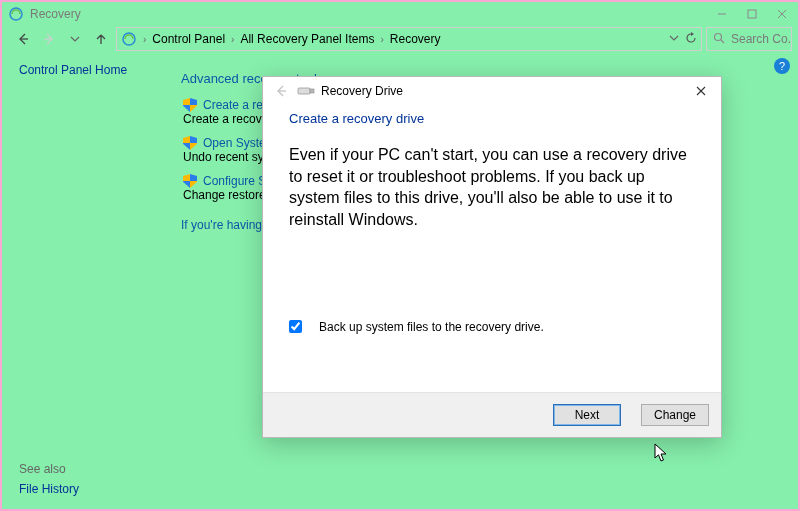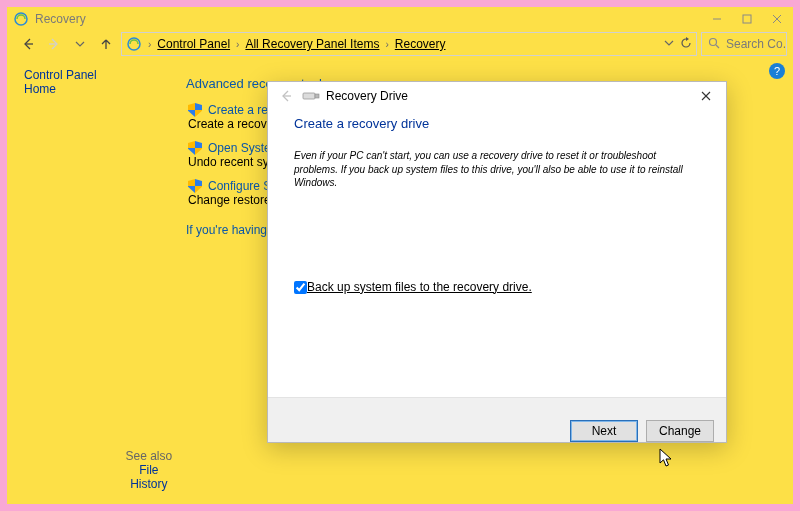--- a/index.html
+++ b/index.html
@@ -11,23 +11,23 @@
     font-size: 12px;
     background: #fff;
     color: #000;
     overflow: hidden;
     position: relative;
   }
   
   .window {
     position: absolute;
     left: 0; top: 0; right: 0; bottom: 0;
-    border: 7px solid #f9a8d4;
+    border: 2px solid #f9a8d4;
     box-sizing: border-box;
-    background: #fde047;
+    background: #86efac;
   }
   
   .titlebar {
     height: 23px;
     display: flex;
     align-items: center;
     padding-left: 6px;
     color: #7a7a7a;
     font-size: 12px;
   }
@@ -70,21 +70,20 @@
     gap: 6px;
     min-width: 0;
   }
   .addr-icon {
     width: 16px; height: 16px;
     display: inline-flex; align-items: center; justify-content: center;
   }
   .addr-seg {
     color: #000;
     white-space: nowrap;
-    text-decoration: underline;
   }
   .addr-sep {
     color: #6a6a6a;
     font-size: 10px;
   }
   .addr-tools {
     margin-left: auto;
     display: flex; align-items: center; gap: 6px;
     color: #606060;
   }
@@ -105,34 +104,35 @@
     position: absolute;
     left: 1px; right: 1px;
     top: 51px; bottom: 1px;
     display: flex;
   }
   .sidebar {
     width: 168px;
     padding: 10px 0 0 16px;
     box-sizing: border-box;
     display: flex;
+    flex-direction: column;
   }
   .sidebar .side-link {
     color: #003399;
     margin-bottom: 6px;
     cursor: default;
   }
   .sidebar .seealso {
     margin-top: auto;
     margin-bottom: 12px;
     color: #666;
-    text-align: center;
   }
   .sidebar .seealso-link {
     color: #003399;
+    margin-top: 6px;
   }
   .main {
     flex: 1;
     padding: 18px 20px 0 10px;
     position: relative;
   }
   .main h1 {
     font-size: 13px;
     font-weight: normal;
     color: #0b57a8;
@@ -217,43 +217,41 @@
     padding: 6px 26px 0 26px;
   }
   .dlg-h {
     color: #003399;
     font-size: 13px;
     margin: 0 0 18px 0;
     font-weight: normal;
   }
   .dlg-text {
     color: #000;
-    font-size: 10px;
+    font-size: 16px;
     line-height: 1.35;
-    font-style: italic;
   }
   .dlg-check {
     margin-top: 90px;
-    display: flex; align-items: flex-end; gap: 0;
-    font-size: 12px;
-    text-decoration: underline;
+    display: flex; align-items: flex-start; gap: 17px;
+    font-size: 12px;
   }
   .dlg-check input {
     width: 13px; height: 13px;
     margin: 0;
   }
   .dlg-footer {
     height: 44px;
     background: #f0f0f0;
     border-top: 1px solid #e3e3e3;
     display: flex;
-    align-items: flex-end;
+    align-items: center;
     justify-content: flex-end;
     padding-right: 12px;
-    gap: 8px;
+    gap: 20px;
   }
   .btn {
     min-width: 68px;
     height: 22px;
     border: 1px solid #adadad;
     background: #e1e1e1;
     font-family: inherit;
     font-size: 12px;
     padding: 0 10px;
   }

